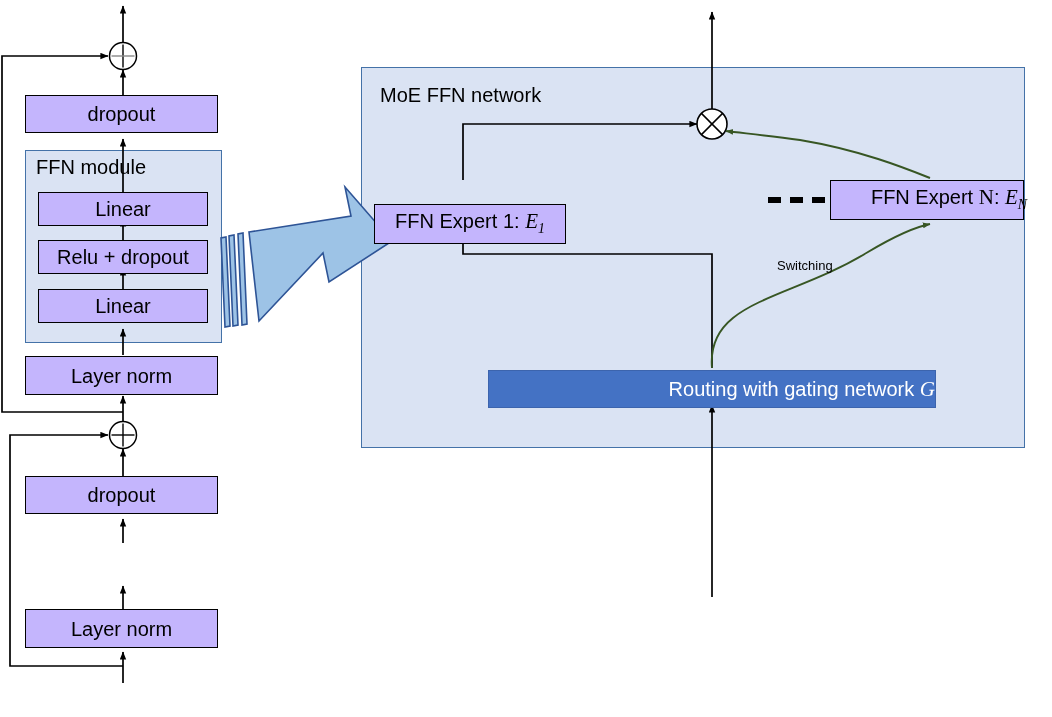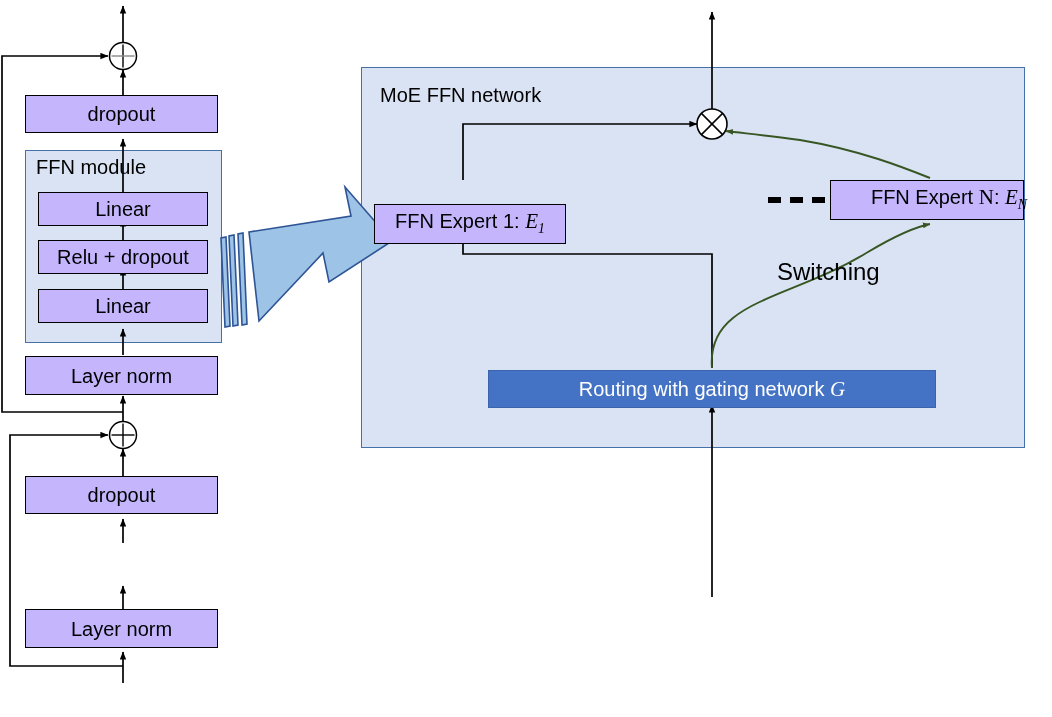--- a/index.html
+++ b/index.html
@@ -45,21 +45,21 @@
     white-space:nowrap;
   }
   .plain-label{
     position:absolute;
     font-family:"Liberation Serif","DejaVu Serif",serif;
     font-size:21px;
     white-space:nowrap;
   }
   .switch-label{
     position:absolute;
-    font-size:24px;
+    font-size:13px;
     white-space:nowrap;
   }
   .mathit{
     font-family:"Liberation Serif","DejaVu Serif",serif;
     font-style:italic;
     font-size:21px;
   }
   .mathup{
     font-family:"Liberation Serif","DejaVu Serif",serif;
     font-style:normal;
@@ -184,19 +184,19 @@
 
 
   <div class="node" style="left:830px;top:180px;width:194px;height:40px;padding-left:44px;">
     <span class="expert-txt">
       <span>FFN Expert </span><span class="mathup">N</span><span>: </span><span class="mathit"><span>E</span><sub>N</sub></span>
     </span>
   </div>
 
   <div class="switch-label" style="left:777px;top:258px;">Switching</div>
 
-  <div class="routing-bar" style="left:488px;top:370px;width:448px;height:38px;">
+  <div class="routing-bar" style="left:488px;top:370px;width:448px;height:38px;justify-content:flex-end;">
     <span>
       <span>Routing with gating network </span><span class="mathit" style="color:#ffffff;">G</span>
     </span>
   </div>
 
 </div>
 
 </body></html>

